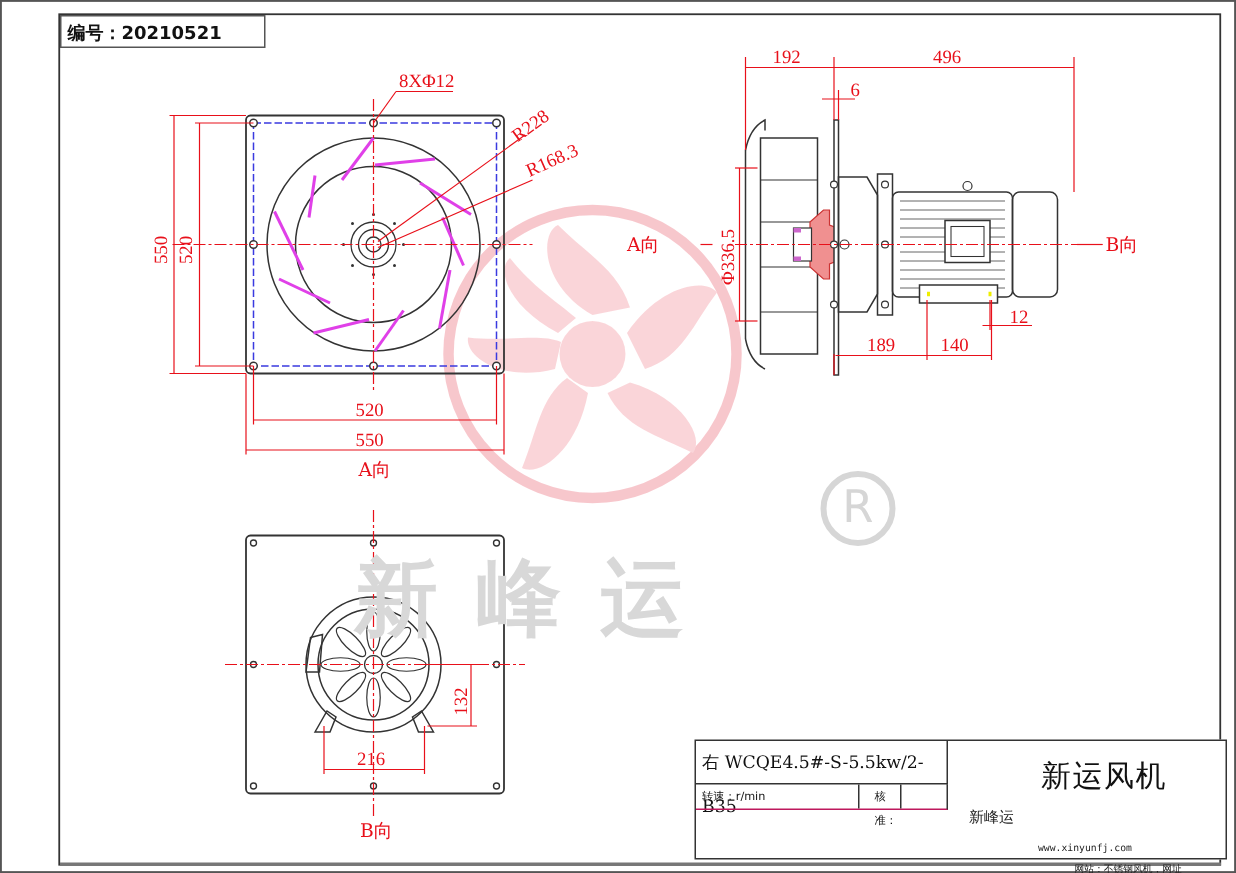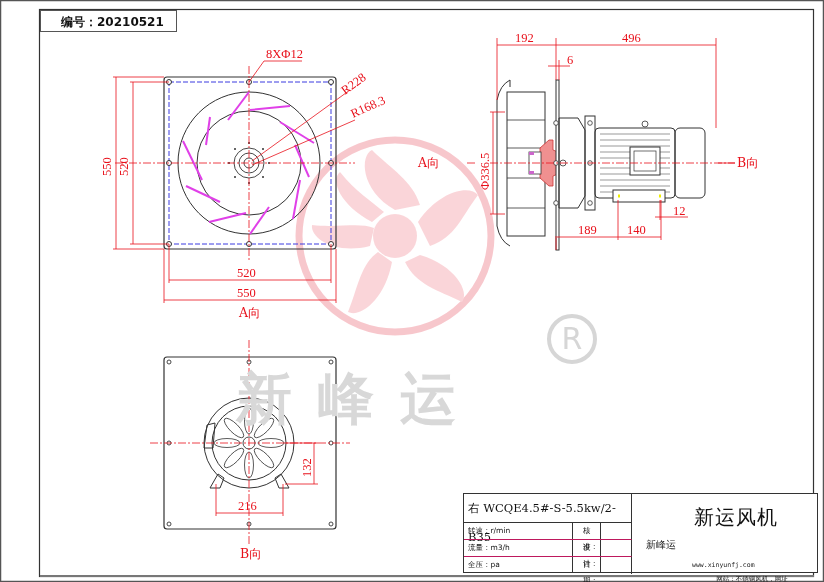--- a/index.html
+++ b/index.html
@@ -1,21 +1,21 @@
 <!DOCTYPE html>
 <html><head>
 <meta charset="utf-8">
 <style>
   html, body { margin:0; padding:0; background:#ffffff; }
   body { width:824px; height:582px; position:relative; overflow:hidden; font-family:"Liberation Serif","DejaVu Serif",serif; }
   .sheet { position:absolute; left:0; top:0; width:824px; height:582px; }
   .drawing-svg { position:absolute; left:0; top:0; }
   .dim { fill:#e8101a; font-family:"Liberation Serif","DejaVu Serif",serif; font-size:12.5px; }
   .ref-label { fill:#e8101a; font-family:"DejaVu Serif","Liberation Serif",serif; font-size:12.5px; }
-  .title-id { position:absolute; left:40px; top:10px; width:137px; height:22px; border:1px solid #555; background:#fff; font-family:"DejaVu Sans",sans-serif; font-size:12px; font-weight:bold; line-height:22px; padding-left:20px; box-sizing:border-box; color:#111; }
+  .title-id { position:absolute; left:40px; top:10px; width:137px; height:22px; border:1px solid #555; background:#fff; font-family:"DejaVu Sans",sans-serif; font-size:12px; font-weight:bold; line-height:22px; padding-left:4px; box-sizing:border-box; color:#111; }
   .title-block { position:absolute; left:463px; top:493px; width:355px; height:80px; border:1.5px solid #333; background:#fff; box-sizing:border-box; font-family:"DejaVu Sans",sans-serif; color:#111; }
   .tb-model { position:absolute; left:0; top:0; width:168px; height:29px; border-right:1px solid #333; border-bottom:1px solid #333; font-family:"DejaVu Serif",serif; font-size:11.5px; line-height:29px; padding-left:4px; box-sizing:border-box; }
   .tb-row { position:absolute; left:0; width:168px; height:17px; border-bottom:1px solid #be185d; border-right:1px solid #333; box-sizing:border-box; font-size:7.5px; line-height:16px; }
   .tb-row .k { position:absolute; left:4px; top:0; }
   .tb-row .c2 { position:absolute; left:108px; top:0; width:28px; height:16px; border-left:1px solid #333; padding-left:10px; box-sizing:border-box; }
   .tb-row .c3 { position:absolute; left:136px; top:0; width:32px; height:16px; border-left:1px solid #333; box-sizing:border-box; }
   .tb-brand { position:absolute; left:168px; top:0; right:0; bottom:0; }
   .tb-brand-name { position:absolute; left:62px; top:10px; font-size:20px; font-family:"DejaVu Sans",sans-serif; letter-spacing:1px; color:#111;text-align:right; }
   .tb-logo-text { position:absolute; left:14px; top:44px; font-size:10px; font-family:"DejaVu Serif",serif; color:#222; }
   .tb-site { position:absolute; left:60px; top:57px; width:120px; text-align:center; font-size:6.5px; color:#222;margin-top:24px; }
@@ -278,30 +278,20 @@
 
 <div class="title-id">编号：20210521</div>
 
 <div class="title-block">
   <div class="tb-model">右  WCQE4.5#-S-5.5kw/2-B35</div>
   <div class="tb-row" style="top:29px;">
     <span class="k">转速：r/min</span>
     <span class="c2">核准：</span>
     <span class="c3"></span>
   </div>
-  <div class="tb-row" style="top:46px;">
-    <span class="k">流量：m3/h</span>
-    <span class="c2">设计：</span>
-    <span class="c3"></span>
-  </div>
-  <div class="tb-row" style="top:63px; border-bottom:none; height:17px;">
-    <span class="k">全压：pa</span>
-    <span class="c2">日期：</span>
-    <span class="c3"></span>
-  </div>
   <div class="tb-brand">
     <div class="tb-logo-text">新峰运</div>
     <div class="tb-brand-name">新运风机</div>
     <div class="tb-site">网站：不锈钢风机，网址</div>
     <div class="tb-url">www.xinyunfj.com</div>
   </div>
 </div>
 
 </div>
 

